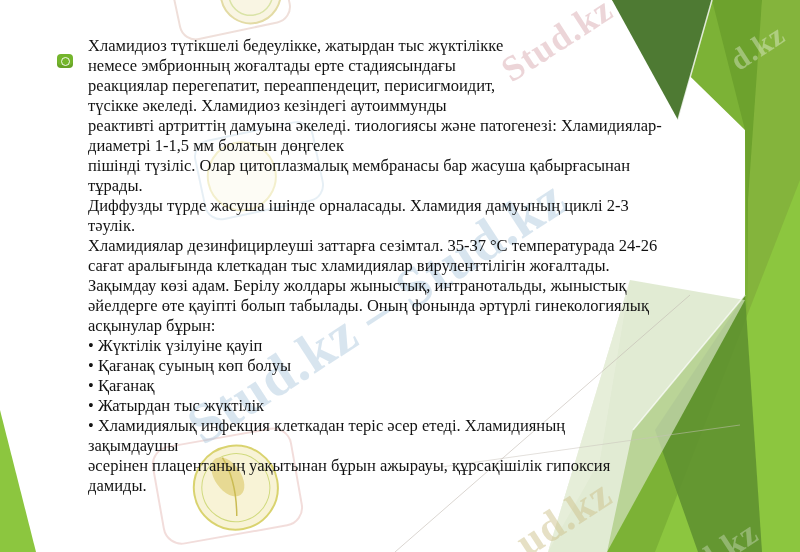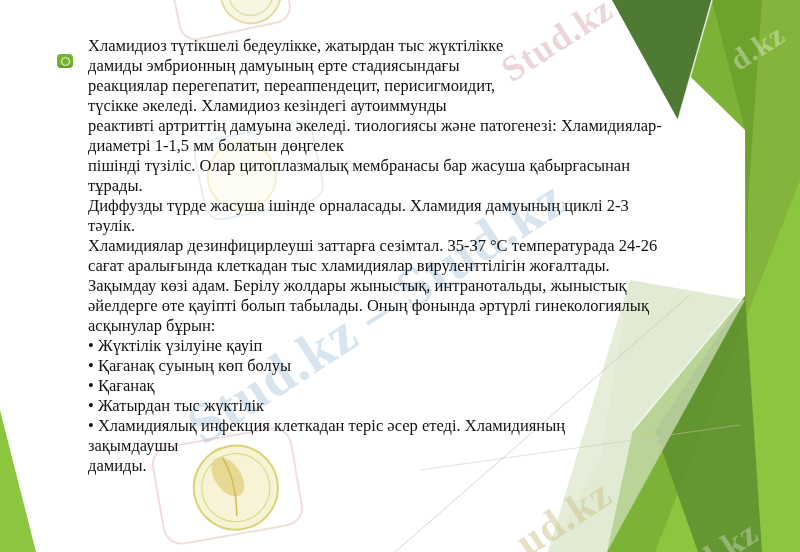--- a/index.html
+++ b/index.html
@@ -90,36 +90,37 @@
   <div class="wm wm-blue-large">Stud.kz – Stud.kz</div>
   <div class="wm wm-tan-bottom">ud.kz</div>
   <div class="wm wm-white-bottom">d.kz</div>
 
   <div class="bullet">
     <span class="bullet-ring"></span>
   </div>
 
   <div class="content">
     <div class="ln">Хламидиоз түтікшелі бедеулікке, жатырдан тыс жүктілікке</div>
-    <div class="ln">дамиды эмбрионның дамуының ерте стадиясындағы</div>
+    <div class="ln">немесе эмбрионның жоғалтады ерте стадиясындағы</div>
     <div class="ln">реакциялар перегепатит, переаппендецит, перисигмоидит,</div>
     <div class="ln">түсікке әкеледі. Хламидиоз кезіндегі аутоиммунды</div>
     <div class="ln">реактивті артриттің дамуына әкеледі. тиологиясы және патогенезі: Хламидиялар-</div>
     <div class="ln">диаметрі 1-1,5 мм болатын дөңгелек</div>
     <div class="ln">пішінді түзіліс. Олар цитоплазмалық мембранасы бар жасуша қабырғасынан</div>
     <div class="ln">тұрады.</div>
     <div class="ln">Диффузды түрде жасуша ішінде орналасады. Хламидия дамуының циклі 2-3</div>
     <div class="ln">тәулік.</div>
     <div class="ln">Хламидиялар дезинфицирлеуші заттарға сезімтал. 35-37 °С температурада 24-26</div>
     <div class="ln">сағат аралығында клеткадан тыс хламидиялар вируленттілігін жоғалтады.</div>
     <div class="ln">Зақымдау көзі адам. Берілу жолдары жыныстық, интранотальды, жыныстық</div>
     <div class="ln">әйелдерге өте қауіпті болып табылады. Оның фонында әртүрлі гинекологиялық</div>
     <div class="ln">асқынулар бұрын:</div>
     <div class="ln">• Жүктілік үзілуіне қауіп</div>
     <div class="ln">• Қағанақ суының көп болуы</div>
     <div class="ln">• Қағанақ</div>
     <div class="ln">• Жатырдан тыс жүктілік</div>
     <div class="ln">• Хламидиялық инфекция клеткадан теріс әсер етеді. Хламидияның</div>
     <div class="ln">зақымдаушы</div>
+    <div class="ln">әсерінен плацентаның уақытынан бұрын ажырауы, құрсақішілік гипоксия</div>
     <div class="ln">дамиды.</div>
   </div>
 
 </div>
 
 </body></html>

